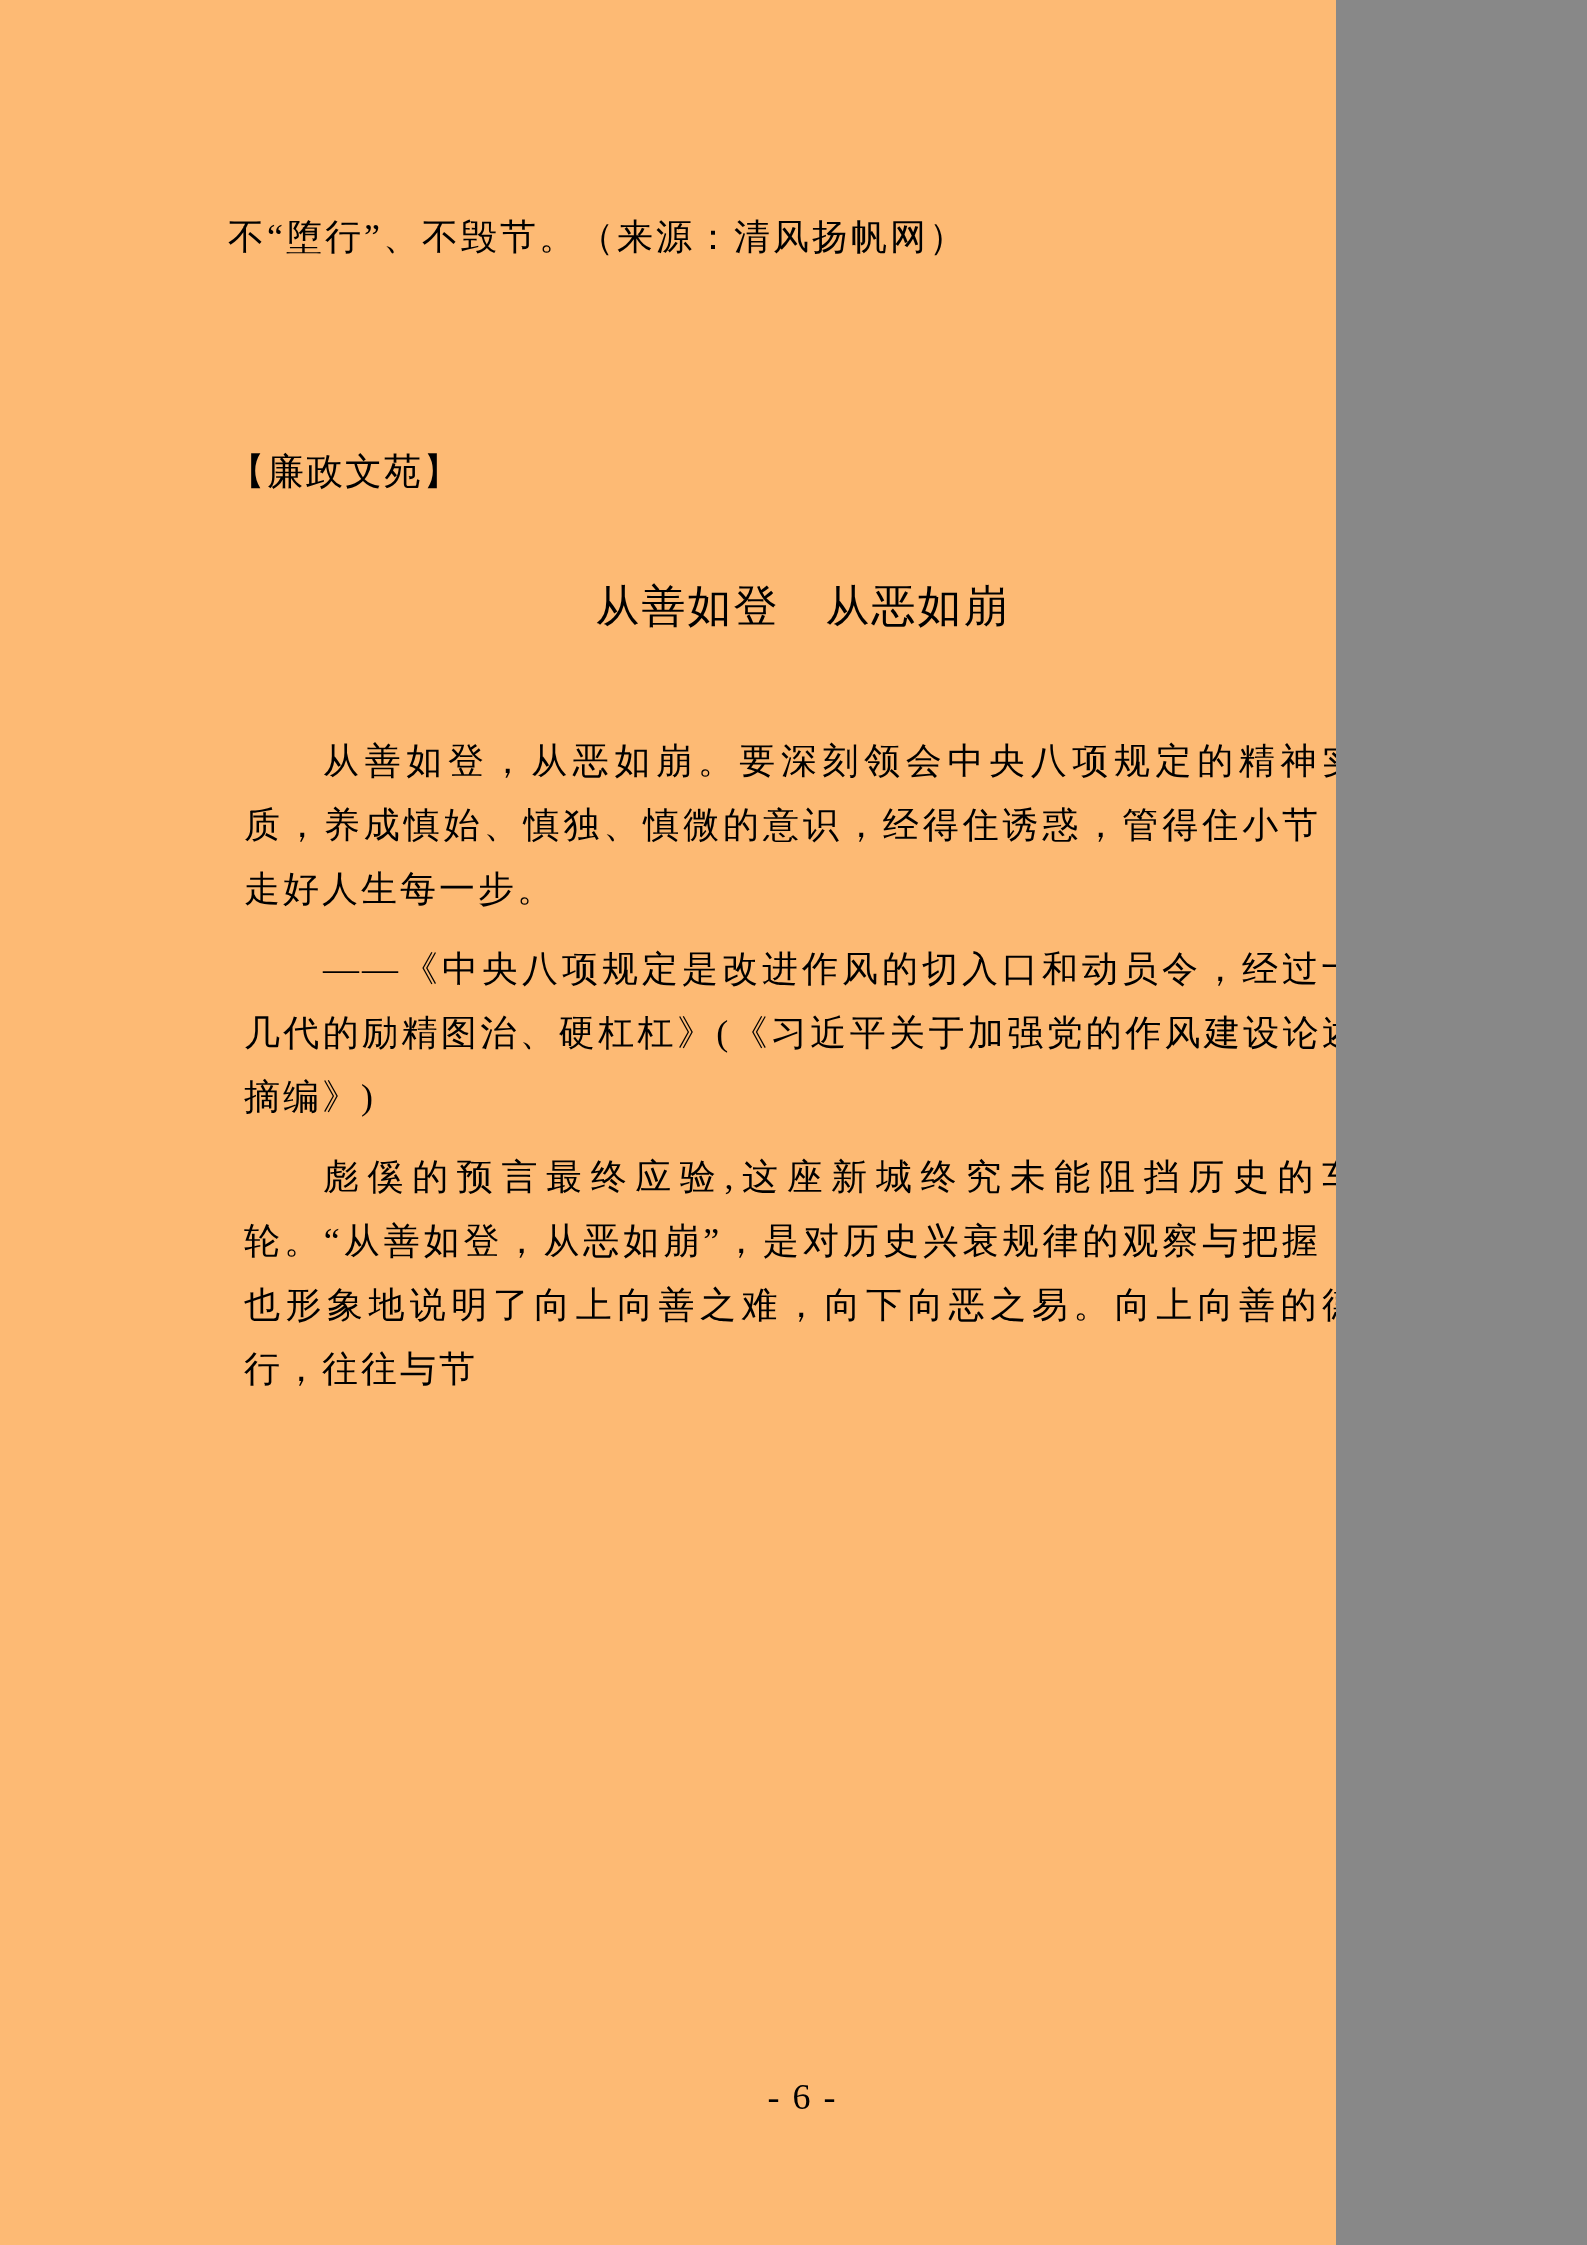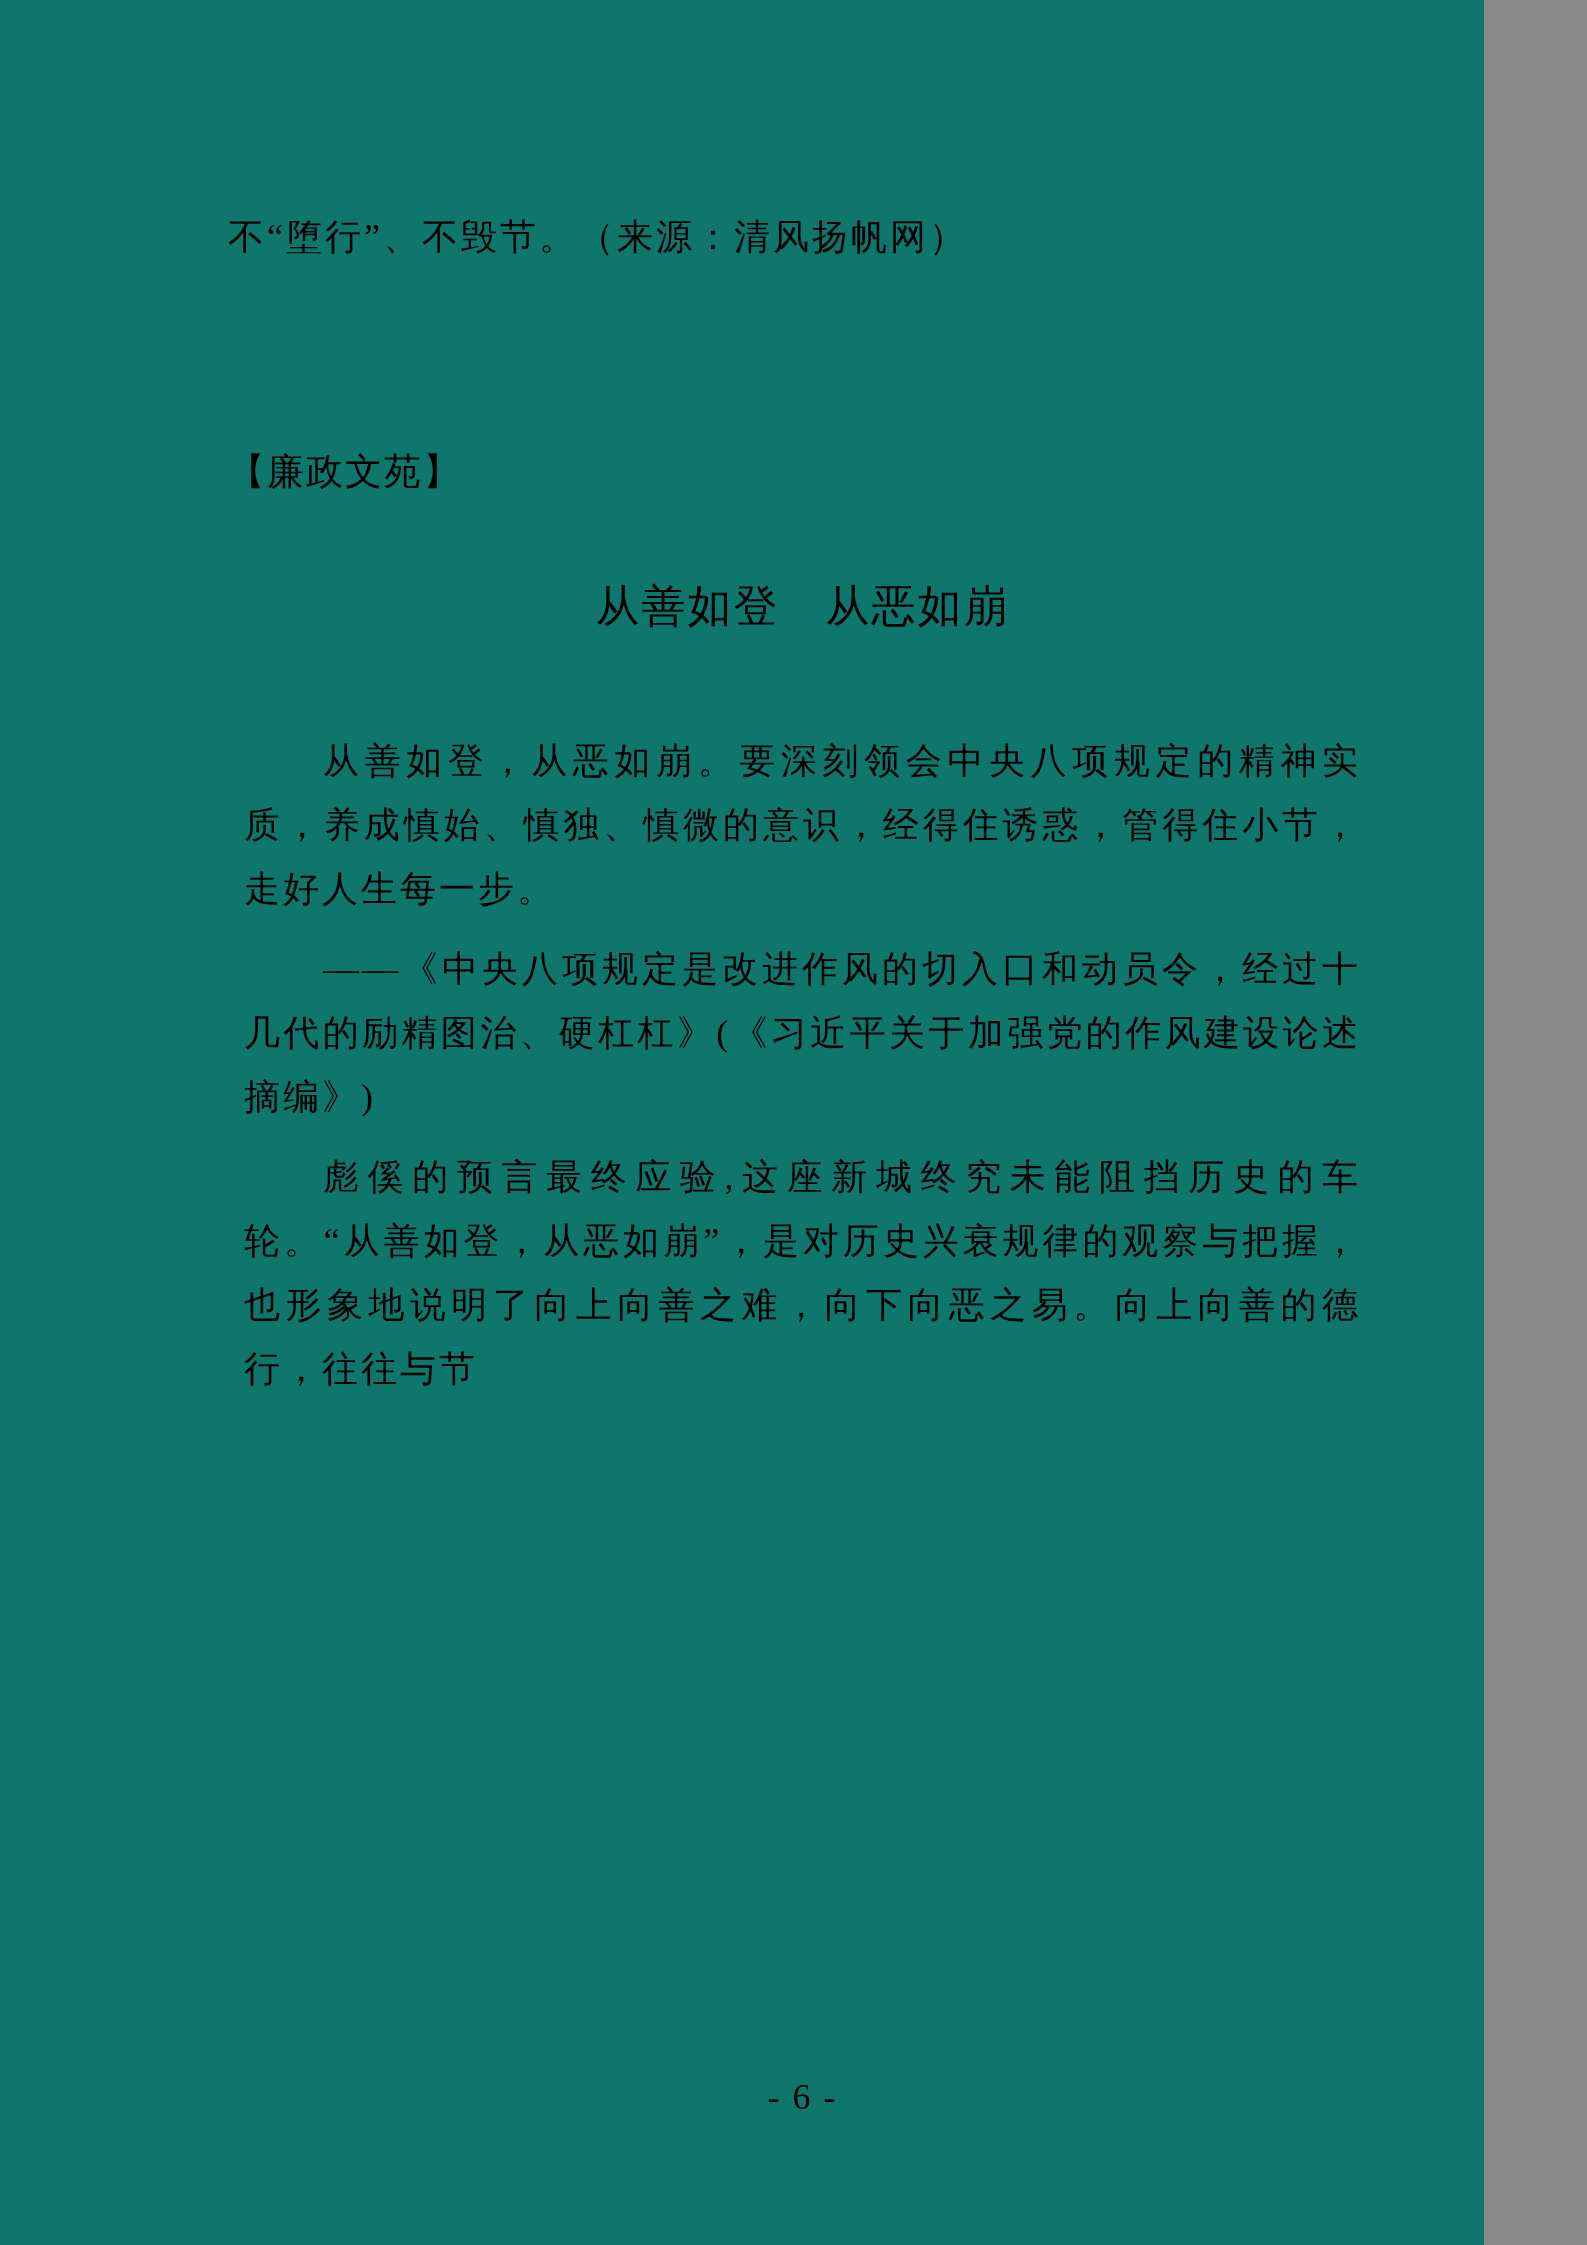--- a/index.html
+++ b/index.html
@@ -1,20 +1,20 @@
 <!DOCTYPE html>
 <html><head>
 <meta charset="utf-8">
 <style>
   html, body { margin: 0; padding: 0; background: #888; }
   .page {
     position: relative;
-    width: 1484px;
+    width: 1336px;
     height: 2245px;
-    background: #0f766e;
+    background: #fdba74;
     font-family: "Liberation Serif", serif;
     color: #000000;
     overflow: hidden;
   }
   .content-col {
     position: absolute;
     left: 228px;
     width: 1149px;
   }
   .continuation-line {

